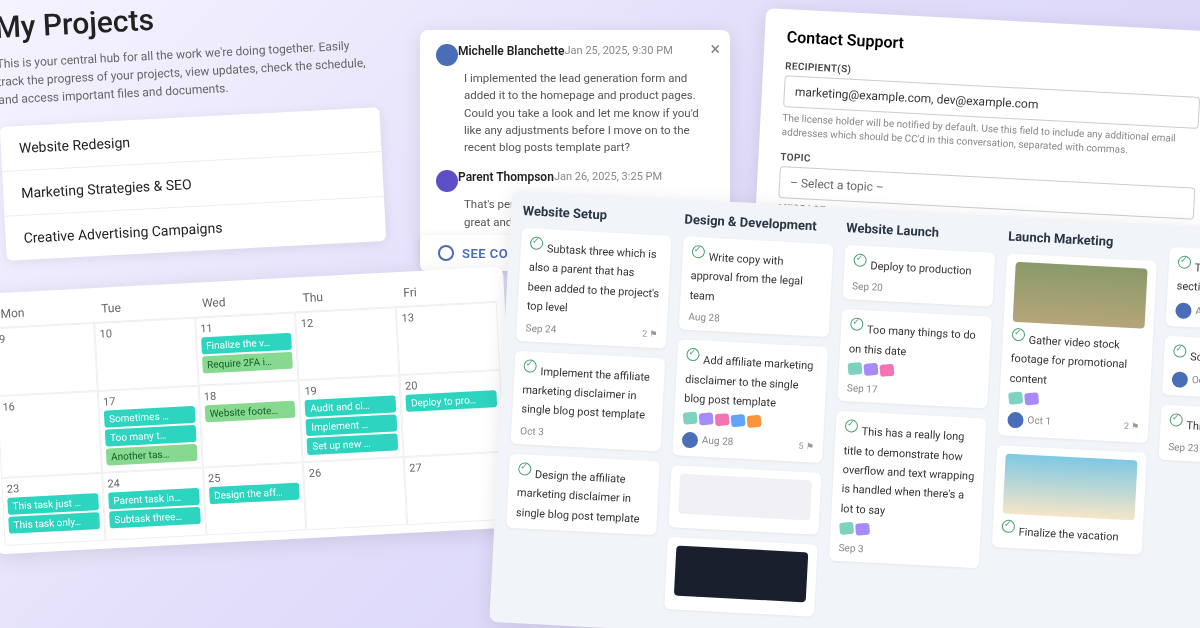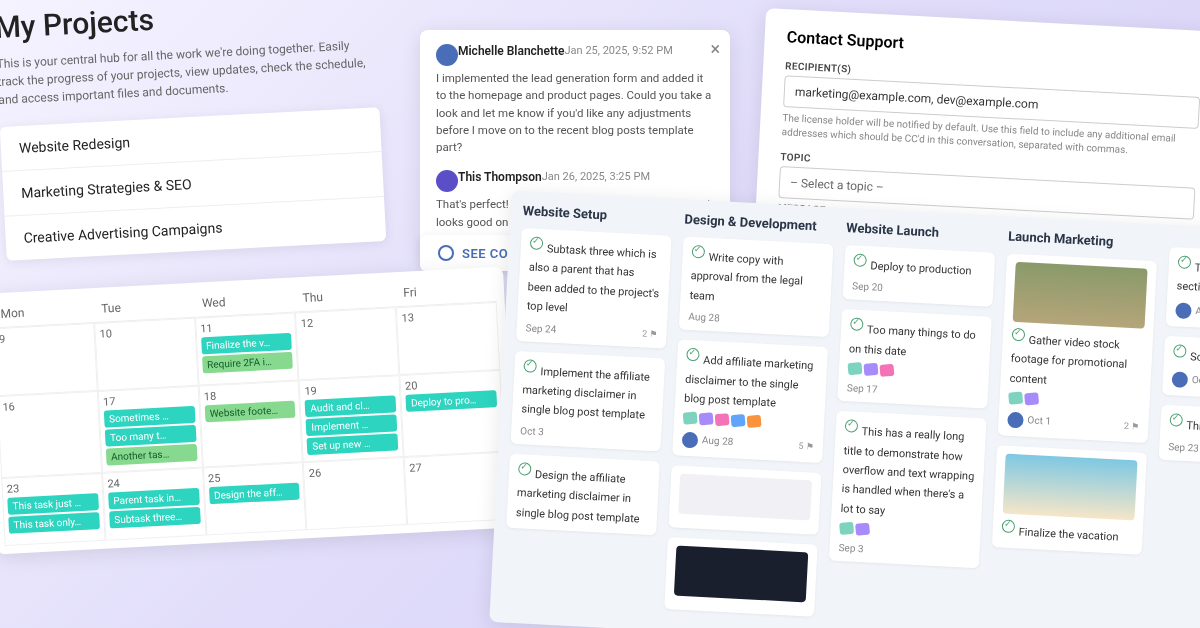--- a/index.html
+++ b/index.html
@@ -16,21 +16,21 @@
 
 
 .comments{left:420px;top:30px;width:310px;padding:14px 16px}
 .close{position:absolute;right:10px;top:8px;font-size:18px;color:#888;cursor:pointer}
 .comment{margin-bottom:14px}
 .chead{display:flex;margin-bottom:4px}
 .avatar{width:22px;height:22px;border-radius:50%;background:#4a6db8;flex-shrink:0}
 .avatar.blue{background:#5b4fc7}
 .cname{font-size:12px;font-weight:600;color:#222}
 .cdate{font-size:11px;color:#888}
-.cbody{font-size:11.5px;color:#555;line-height:1.5;}
+.cbody{font-size:11.5px;color:#555;line-height:1.5;margin-left:28px}
 .see-comments{position:absolute;left:420px;top:235px;background:#fff;border-radius:6px;padding:10px 18px;display:flex;align-items:center;gap:8px;box-shadow:0 2px 10px rgba(0,0,0,0.1);color:#4a6db8;font-weight:600;font-size:13px;letter-spacing:0.5px}
 .chat-icon{width:16px;height:16px;border:2px solid #4a6db8;border-radius:50%;position:relative}
 
 
 .support{right:-20px;top:20px;width:460px;padding:18px 22px;transform:rotate(3deg)}
 .support h2{font-size:16px;font-weight:600;margin-bottom:14px}
 .flabel{font-size:10px;font-weight:600;color:#444;letter-spacing:0.3px;margin-bottom:4px}
 .finput{width:100%;border:1px solid #ccc;border-radius:4px;padding:8px 10px;font-size:12px;color:#333;margin-bottom:4px}
 .fhelp{font-size:10px;color:#888;line-height:1.4;margin-bottom:12px}
 .fselect{color:#666}
@@ -77,28 +77,28 @@
     <div class="proj-item">Creative Advertising Campaigns</div>
   </div>
 </div>
 
 <div class="panel comments">
   <span class="close">×</span>
   <div class="comment">
     <div class="chead">
       <div class="avatar"></div>
       <span class="cname">Michelle Blanchette</span>
-      <span class="cdate">Jan 25, 2025, 9:52 PM</span>
+      <span class="cdate">Jan 25, 2025, 9:30 PM</span>
     </div>
     <div class="cbody">I implemented the lead generation form and added it to the homepage and product pages. Could you take a look and let me know if you'd like any adjustments before I move on to the recent blog posts template part?</div>
   </div>
   <div class="comment">
     <div class="chead">
       <div class="avatar blue"></div>
-      <span class="cname">This Thompson</span>
+      <span class="cname">Parent Thompson</span>
       <span class="cdate">Jan 26, 2025, 3:25 PM</span>
     </div>
     <div class="cbody">That's perfect! Thank you, Michelle. It works great and looks good on desktop and mobile. 👍</div>
   </div>
 </div>
 <div class="see-comments">
   <span class="chat-icon"></span>
   <span>SEE COMMENTS (2)</span>
 </div>
 

